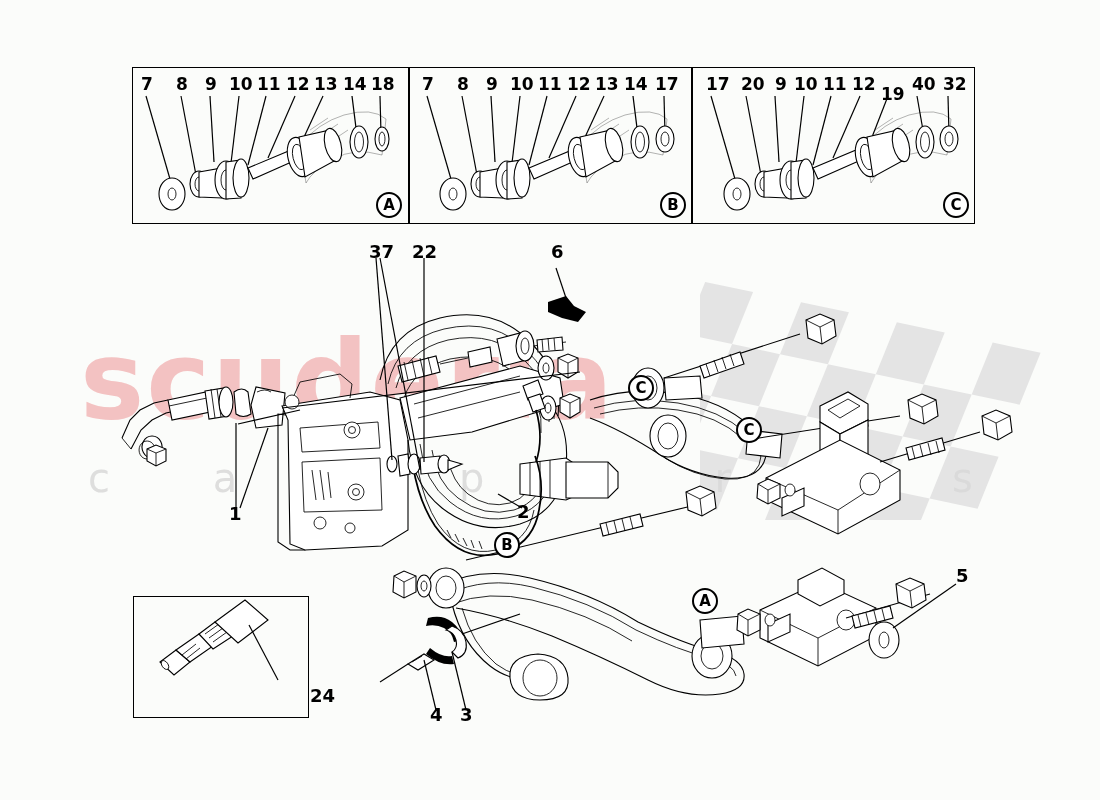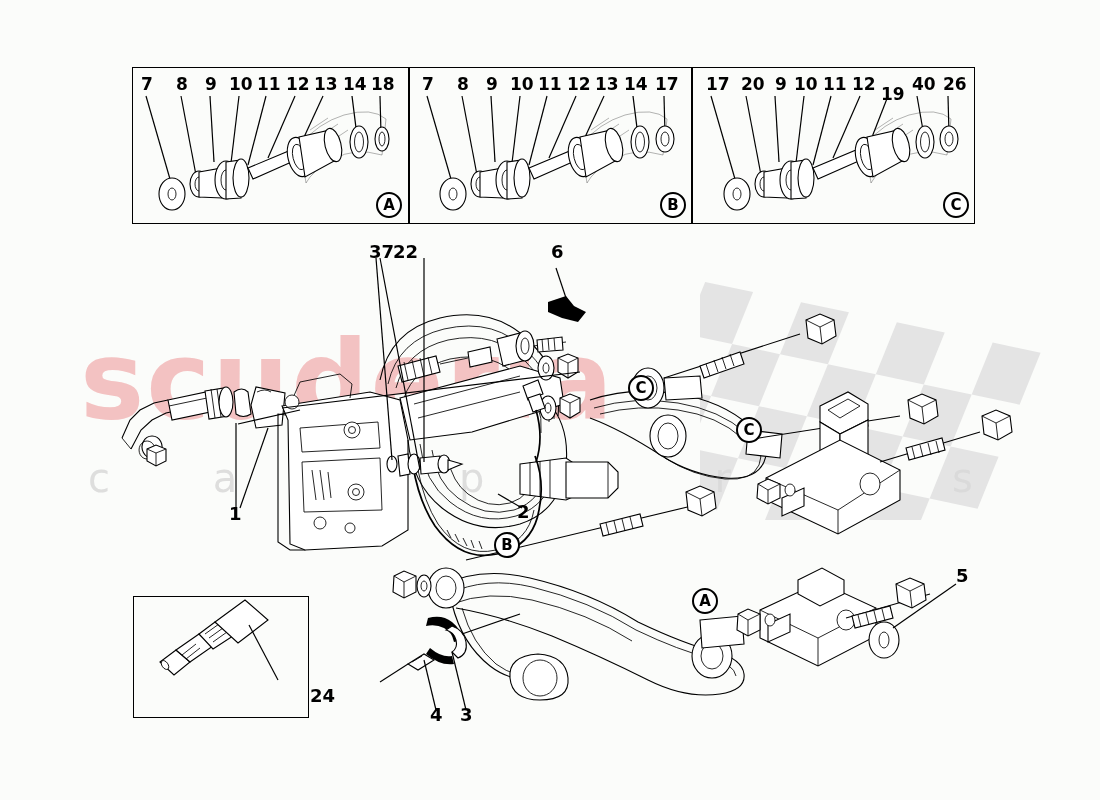--- a/index.html
+++ b/index.html
@@ -478,27 +478,27 @@
   <div class="circle-letter" style="left:660px;top:192px;">B</div>
 
   <div class="callout-num" style="left:706px;top:76px;">17</div>
   <div class="callout-num" style="left:741px;top:76px;">20</div>
   <div class="callout-num" style="left:775px;top:76px;">9</div>
   <div class="callout-num" style="left:794px;top:76px;">10</div>
   <div class="callout-num" style="left:823px;top:76px;">11</div>
   <div class="callout-num" style="left:852px;top:76px;">12</div>
   <div class="callout-num" style="left:881px;top:86px;">19</div>
   <div class="callout-num" style="left:912px;top:76px;">40</div>
-  <div class="callout-num" style="left:943px;top:76px;">26</div>
+  <div class="callout-num" style="left:943px;top:76px;">32</div>
   <div class="circle-letter" style="left:943px;top:192px;">C</div>
 
   <div class="callout-num big" style="left:262px;top:687px;margin-left:48px;">24</div>
 
   <div class="callout-num big" style="left:369px;top:243px;">37</div>
-  <div class="callout-num big" style="left:393px;top:243px;text-align:center;">22</div>
+  <div class="callout-num big" style="left:412px;top:243px;text-align:center;">22</div>
   <div class="callout-num big" style="left:551px;top:243px;">6</div>
   <div class="callout-num big" style="left:229px;top:505px;">1</div>
   <div class="callout-num big" style="left:517px;top:503px;">2</div>
   <div class="callout-num big" style="left:430px;top:706px;">4</div>
   <div class="callout-num big" style="left:460px;top:706px;">3</div>
   <div class="callout-num big" style="left:956px;top:567px;">5</div>
 
   <div class="circle-letter" style="left:628px;top:375px;">C</div>
   <div class="circle-letter" style="left:736px;top:417px;">C</div>
   <div class="circle-letter" style="left:494px;top:532px;">B</div>

